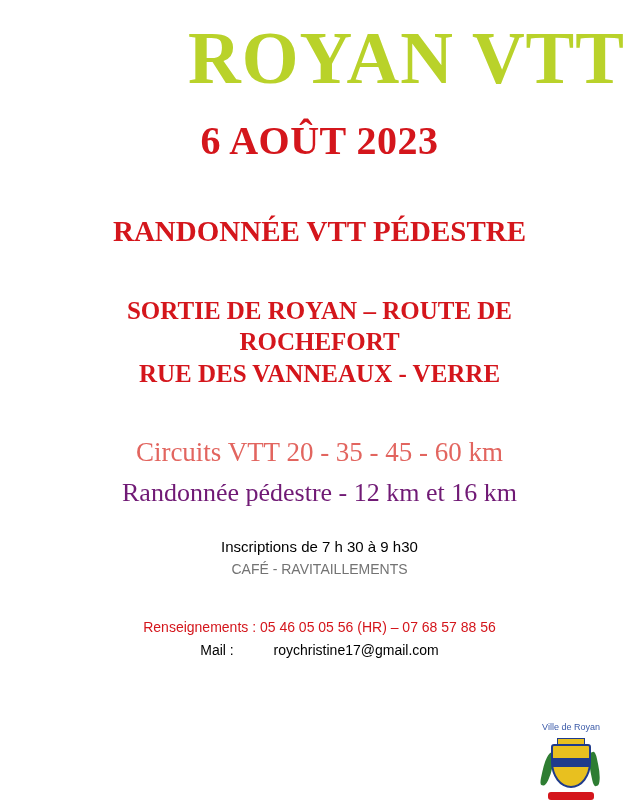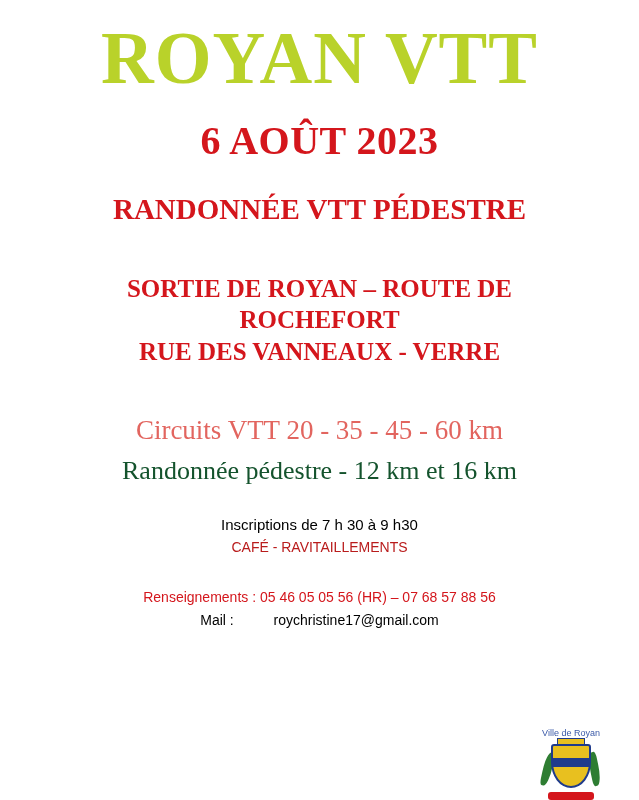--- a/index.html
+++ b/index.html
@@ -15,21 +15,21 @@
     position: relative;
   }
   .poster {
     width: 639px;
     height: 800px;
     position: relative;
     box-sizing: border-box;
     padding: 0 14px;
   }
   .title {
-    text-align: center;
+    text-align: right;
     font-family: "Liberation Serif", serif;
     font-weight: bold;
     font-size: 73px;
     line-height: 1.0;
     color: #b9d22a;
     letter-spacing: 1px;
     margin-top: 22px;
   }
   .date {
     text-align: center;
@@ -40,21 +40,21 @@
     margin-top: 22px;
     letter-spacing: 0.5px;
   }
   .headline {
     text-align: center;
     font-family: "Liberation Serif", serif;
     font-weight: bold;
     font-size: 29px;
     color: #d4161c;
     line-height: 1.28;
-    margin-top: 27px;
+    margin-top: 49px;
   }
   .block-depart {
     text-align: center;
     margin-top: 45px;
   }
   .block-depart .line {
     font-family: "Liberation Serif", serif;
     font-weight: bold;
     line-height: 1.25;
   }
@@ -79,48 +79,48 @@
     font-family: "Liberation Serif", serif;
     font-size: 27px;
     color: #e2655f;
     margin-top: 47px;
     line-height: 1.2;
   }
   .pedestre {
     text-align: center;
     font-family: "Liberation Serif", serif;
     font-size: 26px;
-    color: #14532d;
+    color: #701a75;
     margin-top: 10px;
   }
   .infos {
     text-align: center;
     margin-top: 28px;
   }
   .infos .inscriptions {
     font-family: "Liberation Sans", sans-serif;
     font-size: 15px;
     color: #000000;
     line-height: 1.5;
   }
   .infos .cafe {
     font-family: "Liberation Sans", sans-serif;
     font-size: 14px;
-    color: #b91c1c;
+    color: #737373;
     line-height: 1.55;
   }
   .infos .verre {
     font-family: "Liberation Sans", sans-serif;
     font-size: 14px;
     color: #000000;
     line-height: 1.55;
   }
   .contact {
     text-align: center;
-    margin-top: 28px;
+    margin-top: 36px;
   }
   .contact .renseignements {
     font-family: "Liberation Sans", sans-serif;
     font-size: 14px;
     color: #d4161c;
     line-height: 1.6;
   }
   .contact .mail {
     font-family: "Liberation Sans", sans-serif;
     font-size: 14px;
@@ -193,21 +193,21 @@
     position: absolute;
     right: 22px;
     bottom: 22px;
     width: 92px;
     text-align: center;
   }
   .crest .crest-label {
     font-family: "Liberation Sans", sans-serif;
     font-size: 9px;
     color: #3b5aa8;
-    margin-bottom: 0;
+    margin-bottom: 6px;
   }
   .crest .shield {
     width: 54px;
     height: 62px;
     margin: 0 auto;
     position: relative;
   }
   .crest .shield .body {
     position: absolute;
     left: 7px;

